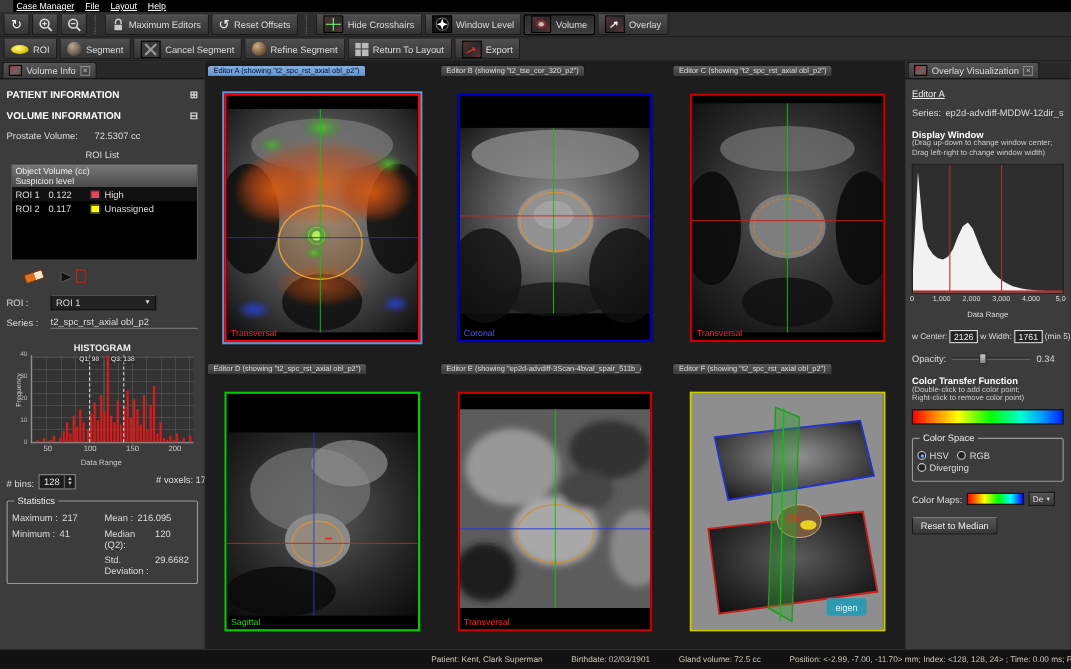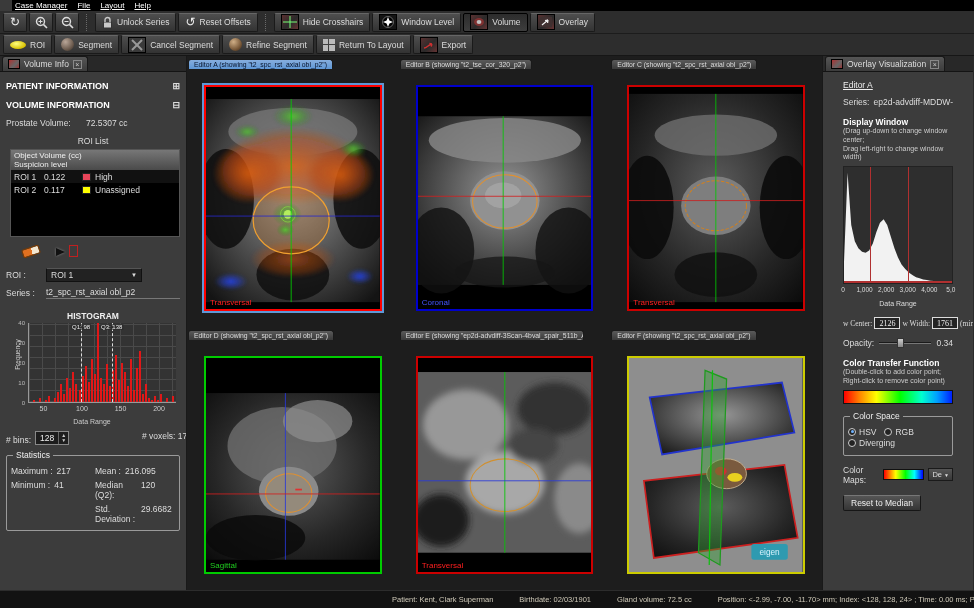--- a/index.html
+++ b/index.html
@@ -111,33 +111,33 @@
   .etabbar { height:13px; display:flex; align-items:flex-end; }
   .etab { font-size:6.8px; background:linear-gradient(#5a5a5a,#3a3a3a); border:1px solid #1a1a1a; border-bottom:none;
     border-radius:3px 3px 0 0; padding:1px 5px 1px 5px; white-space:nowrap; overflow:hidden; max-width:88%; color:#ddd; }
   .etab.active { background:linear-gradient(#86aede,#5f97d6); color:#06122a; }
   .vp { flex:1; position:relative; background:#000; border:2px solid #888; margin:16px; overflow:hidden; }
   .vp.selected { box-shadow:0 0 0 2px #5f97d6; }
   .vp svg { position:absolute; inset:0; width:100%; height:100%; }
   .orient { position:absolute; left:4px; bottom:2px; font-size:8px; z-index:3; }
 
   
-  .rp-pad { padding:0 20px; }
+  .rp-pad { padding:0 6px; }
   #rp-editor-link { text-decoration:underline; color:#eee; margin-top:8px; display:inline-block; }
   .rp-series { display:flex; gap:4px; margin-top:7px; white-space:nowrap; overflow:hidden; }
   .rp-bold { font-weight:bold; color:#fff; margin-top:10px; font-size:8.5px; }
   .rp-hint { font-size:7px; color:#ccc; line-height:1.25; }
   #dwhist { position:relative; height:118px; margin-top:4px; background:#2e2e2e; border:1px solid #222; }
   #dwhist svg { position:absolute; inset:0; width:100%; height:100%; }
   .winline { position:absolute; top:0; bottom:0; width:1px; background:#b03030; }
   #dwbase { position:absolute; left:0; right:0; bottom:0; height:2px; background:#b03030; }
   #dw-xticks { position:relative; height:8px; font-size:6.5px; color:#ddd; margin-top:2px; }
   #dw-xticks span { position:absolute; transform:translateX(-50%); white-space:nowrap; }
   #dw-xlab { text-align:center; font-size:7px; color:#ddd; margin-top:6px; }
-  .cwrow { display:flex; align-items:center; gap:2px; margin-top:10px; font-size:7.5px; white-space:nowrap;font-family:Liberation Serif, serif; }
+  .cwrow { display:flex; align-items:center; gap:2px; margin-top:10px; font-size:7.5px; white-space:nowrap; }
   .numbox { background:#242424; border:1px solid #ddd; color:#eee; padding:0 2px; height:12px; line-height:11px;
     font-size:8px; min-width:26px; text-align:center; }
   .oprow { display:flex; align-items:center; gap:5px; margin-top:9px; }
   .slider { position:relative; width:72px; height:10px; }
   .slider .track { position:absolute; left:0; right:0; top:4px; height:2px; background:#1a1a1a; border-bottom:1px solid #777; }
   .slider .handle { position:absolute; top:0; width:7px; height:10px; background:linear-gradient(#ccc,#888); border:1px solid #333; }
   #ctfbar { height:14px; margin-top:4px; border:1px solid #111;
     background:linear-gradient(90deg,#f00 0%,#ff8000 14%,#ffff00 30%,#00ff00 52%,#00ffd0 72%,#00a0ff 86%,#0020ff 100%); }
   .radio { display:inline-flex; align-items:center; gap:3px; margin-right:8px; }
   .rdot { width:8px; height:8px; border-radius:50%; border:1px solid #ccc; background:#222; position:relative; }
@@ -216,21 +216,21 @@
         <line x1="8.6" y1="8.6" x2="12" y2="12" stroke="#ddd" stroke-width="1.6"></line>
         <line x1="3.5" y1="5.5" x2="7.5" y2="5.5" stroke="#ddd" stroke-width="1"></line>
       </svg>
   </div>
   <div class="sep"></div>
   <div class="tbtn">
     <svg width="11" height="13" viewBox="0 0 11 13">
         <rect x="1.5" y="6" width="8" height="6" fill="#c9c9c9" stroke="#333"></rect>
         <path d="M3 6 V4 a2.5 2.5 0 0 1 5 0 V6" fill="none" stroke="#c9c9c9" stroke-width="1.4"></path>
       </svg>
-    <span>Unlock Series</span>
+    <span>Maximum Editors</span>
   </div>
   <div class="tbtn">
     <span class="rot">↺</span>
     <span>Reset Offsets</span>
   </div>
   <div class="sep"></div>
   <div class="tbtn">
     <span class="tile mri">
       <svg width="14" height="12" viewBox="0 0 14 12">
           <line x1="7" y1="0" x2="7" y2="12" stroke="#7f7" stroke-width="1"></line>

